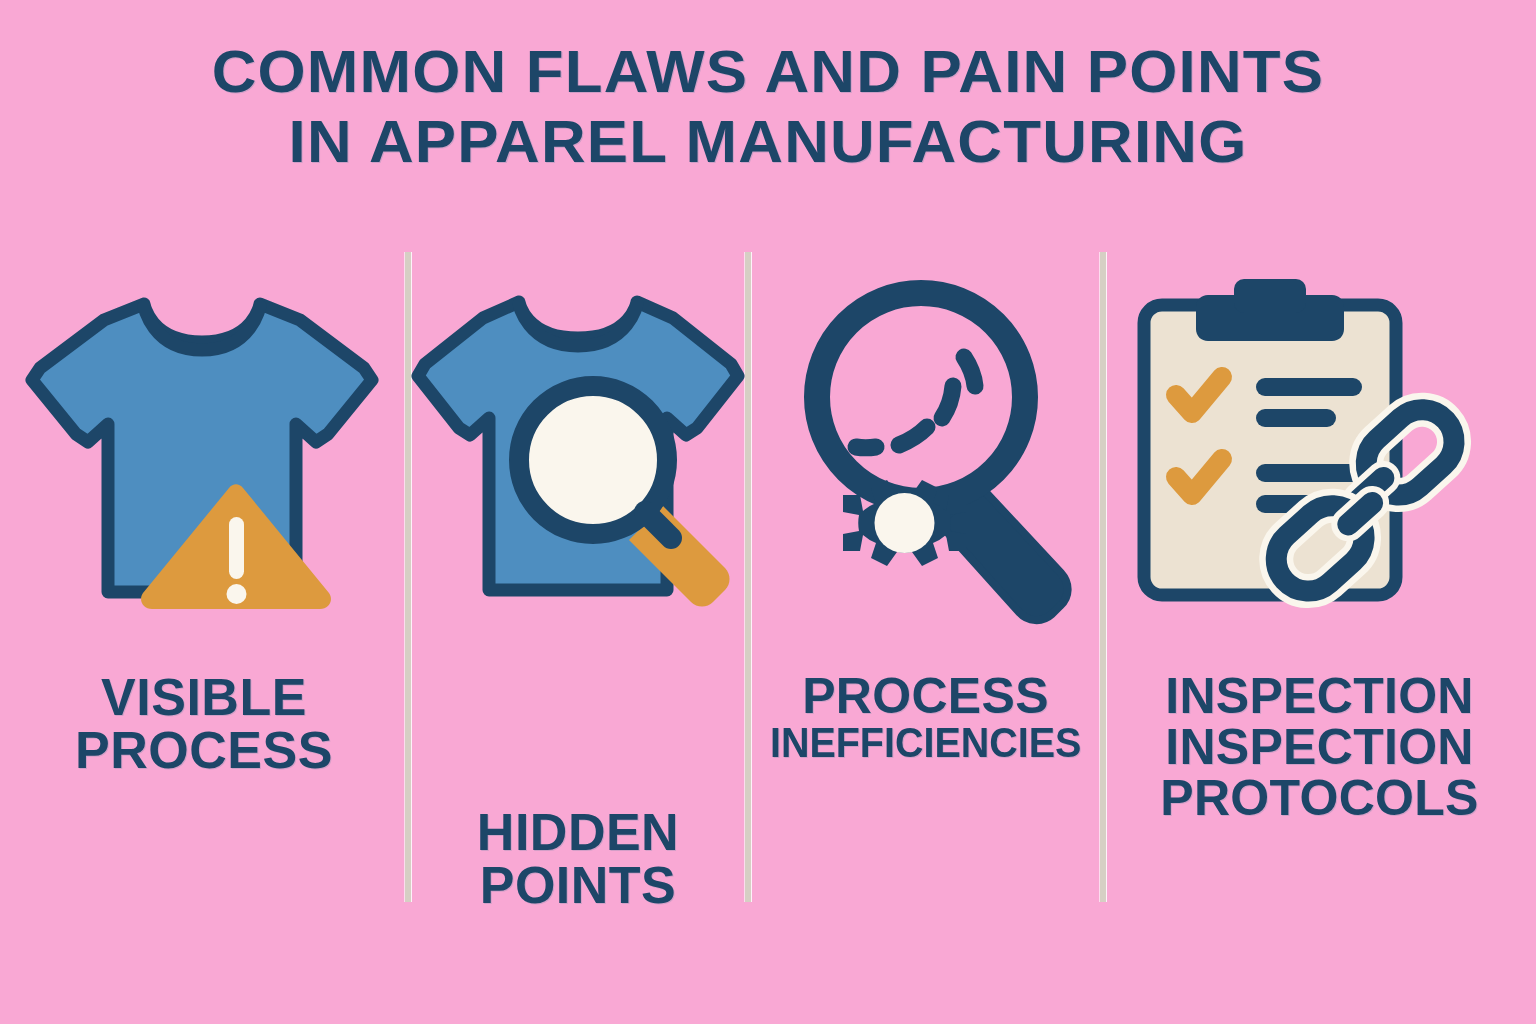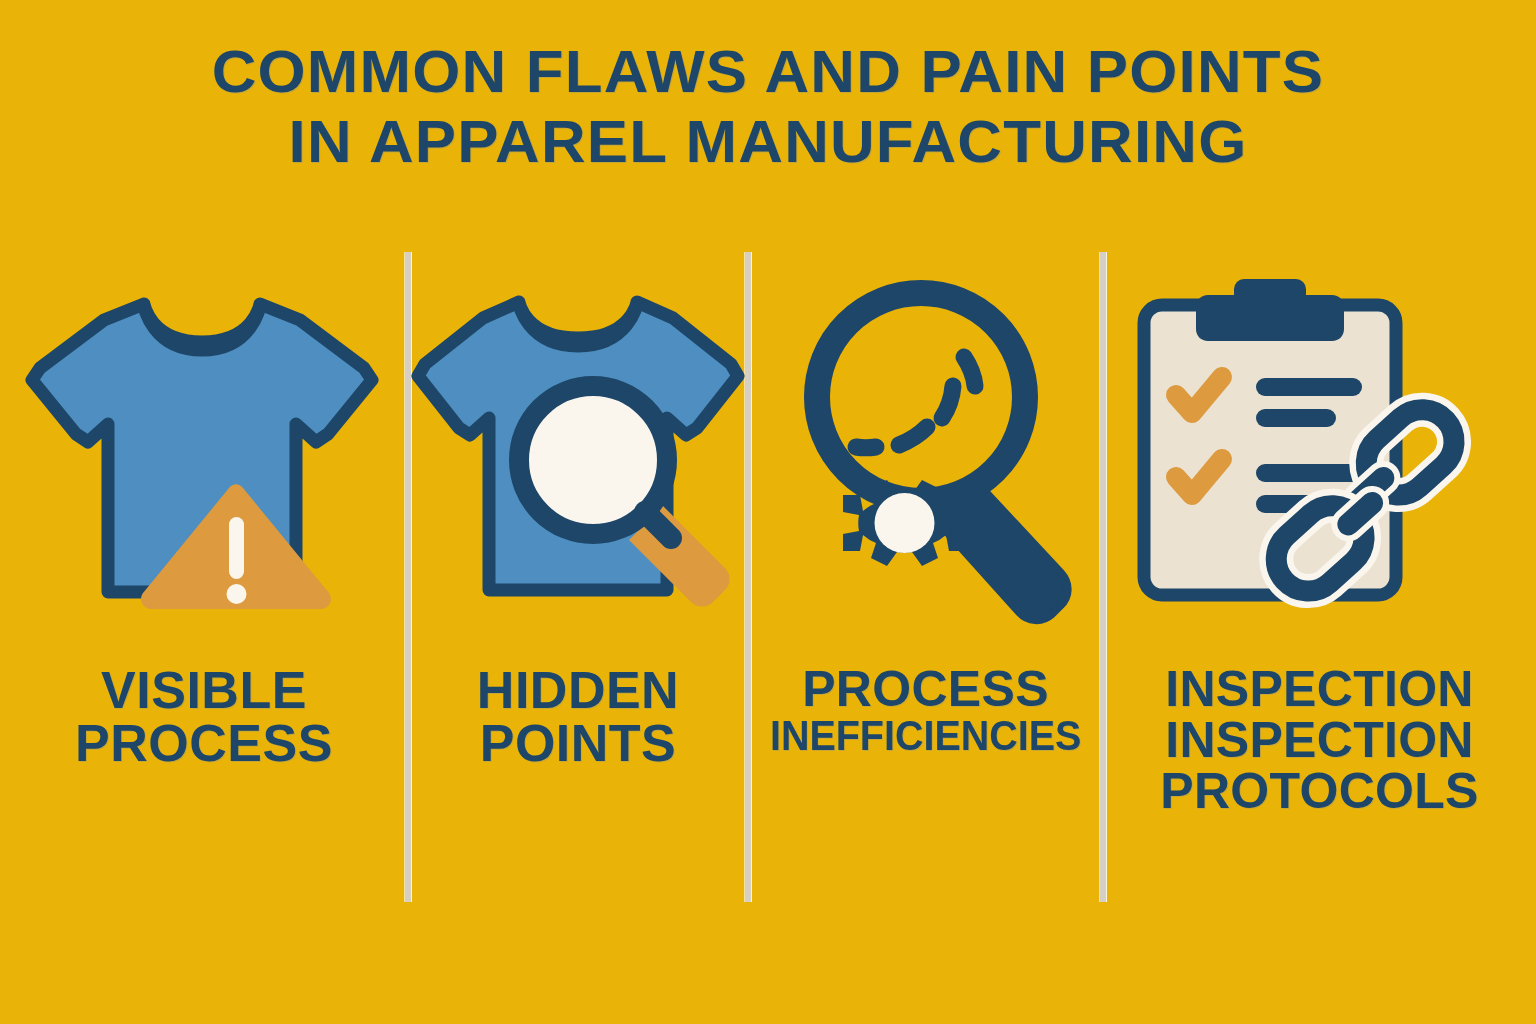--- a/index.html
+++ b/index.html
@@ -6,21 +6,21 @@
   body{
     width:1536px;height:1024px;
     background:#faf6ed;
     font-family:"Liberation Sans", sans-serif;
     overflow:hidden;
     position:relative;
   }
   #page{
     position:absolute;inset:0;
     width:1536px;height:1024px;
-    background:#eab308;
+    background:#f9a8d4;
   }
 
   
   .title-block{
     position:absolute;
     top:44px;left:0;width:1536px;
     text-align:center;
     line-height:0.94;
   }
   .title-line{
@@ -43,21 +43,21 @@
     display:flex;
   }
   .col{
     position:relative;
     flex:0 0 auto;
     display:flex;
     flex-direction:column;
     align-items:center;
   }
   .col.c1{width:408px;}
-  .col.c2{width:340px;}
+  .col.c2{width:340px;justify-content:space-between;}
   .col.c3{width:355px;align-items:center;}
   .col.c4{width:433px;}
 
   .divider{
     position:absolute;
     top:252px;
     width:6px;height:650px;
     background:#d6cfc4;
     box-shadow:1px 0 0 rgba(255,255,255,0.85), -1px 0 0 rgba(255,255,255,0.6);
   }
@@ -70,21 +70,21 @@
     width:100%;
     display:flex;
     align-items:center;
     justify-content:center;
     position:relative;
   }
   .icon-wrap svg{display:block;overflow:visible;}
 
   
   .label{
-    margin-top:12px;
+    margin-top:19px;
     text-align:center;
     color:#1d4668;
     font-weight:700;
     line-height:1.02;
     text-shadow:1px 1px 0 rgba(110,135,165,0.28);
   }
   .lbl-line{display:block;white-space:nowrap;}
   .sz-big{font-size:52px;letter-spacing:0.5px;}
   .sz-med{font-size:50px;letter-spacing:0.3px;}
   .sz-small{font-size:42px;letter-spacing:0px;transform:scaleX(0.94);display:block;}

